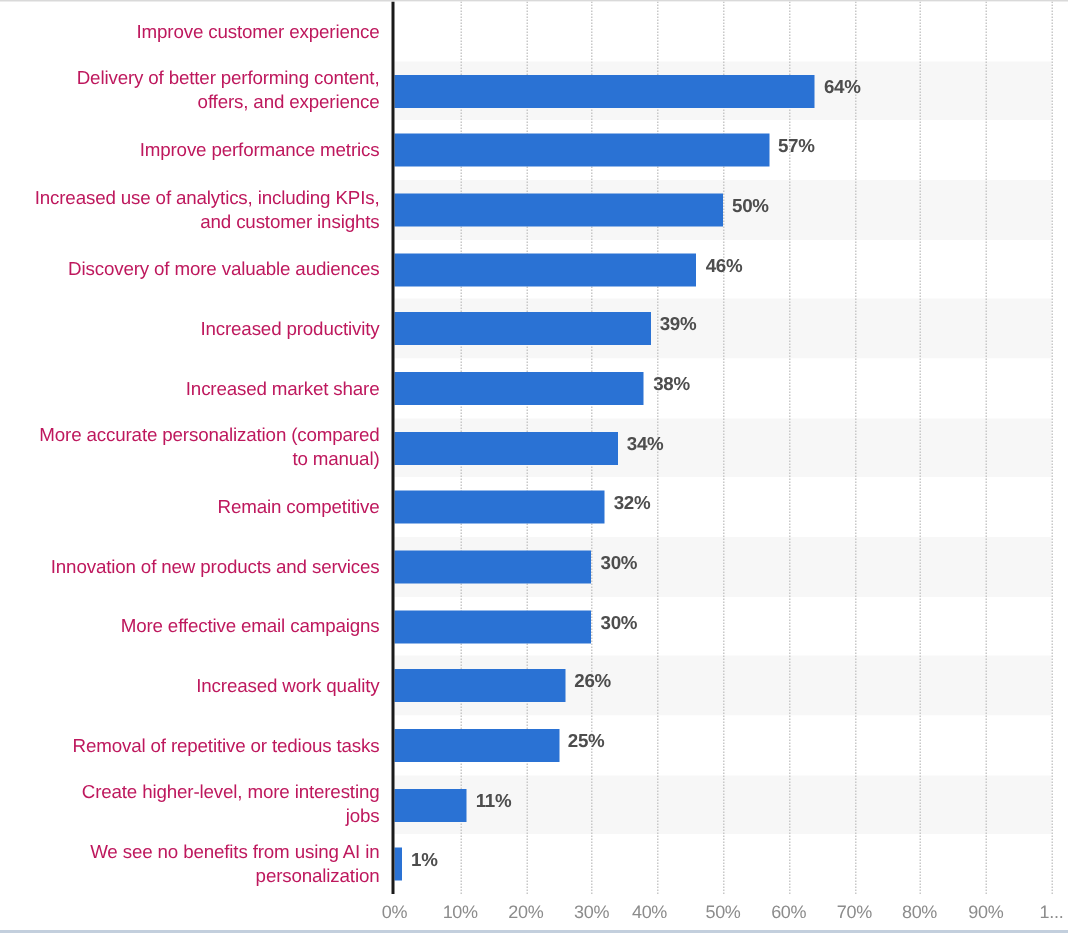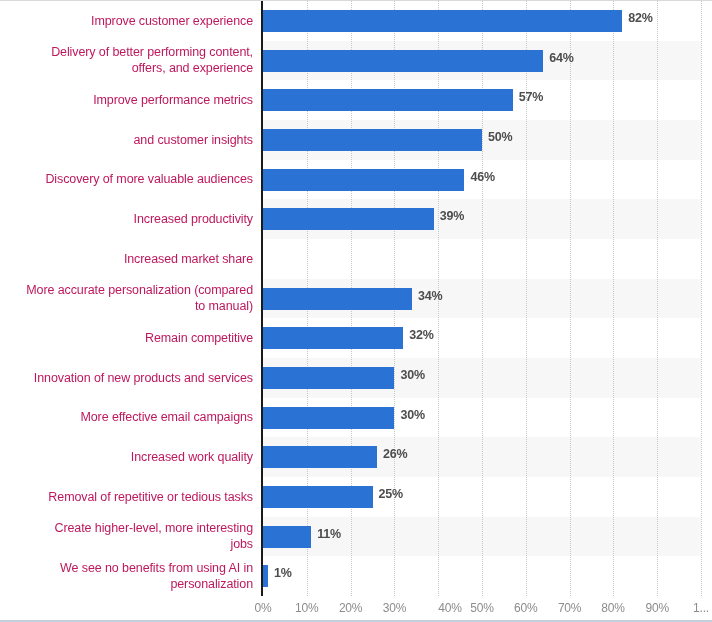--- a/index.html
+++ b/index.html
@@ -195,20 +195,21 @@
             <span>offers, and experience</span>
           </div>
         </div>
         <div class="cat-label" style="top: 79.3333px; height: 39.6667px;">
           <div>
             <span>Improve performance metrics</span>
           </div>
         </div>
         <div class="cat-label" style="top: 119px; height: 39.6667px;">
           <div>
+            <span>Increased use of analytics, including KPIs,</span>
             <span>and customer insights</span>
           </div>
         </div>
         <div class="cat-label" style="top: 158.667px; height: 39.6667px;">
           <div>
             <span>Discovery of more valuable audiences</span>
           </div>
         </div>
         <div class="cat-label" style="top: 198.333px; height: 39.6667px;">
           <div>
@@ -263,52 +264,52 @@
             <span>personalization</span>
           </div>
         </div>
       </div>
 
     <div class="x-axis" id="x-axis">
         <div class="x-tick" style="left: 0px;">0%</div>
         <div class="x-tick" style="left: 43.8px;">10%</div>
         <div class="x-tick" style="left: 87.6px;">20%</div>
         <div class="x-tick" style="left: 131.4px;">30%</div>
-        <div class="x-tick" style="left: 187px;">40%</div>
+        <div class="x-tick" style="left: 170px;">40%</div>
         <div class="x-tick" style="left: 219px;">50%</div>
         <div class="x-tick" style="left: 262.8px;">60%</div>
         <div class="x-tick" style="left: 306.6px;">70%</div>
         <div class="x-tick" style="left: 350px;">80%</div>
         <div class="x-tick" style="left: 394.2px;">90%</div>
         <div class="x-tick clipped" style="left: 438px;">1...</div>
       </div>
-  <div class="row" style="top: 0px; height: 39.6667px; position: absolute; left: 263px;">
-        <div class="bar" style="width: 359.16px; background: rgb(42, 114, 212);"></div>
-        <div class="bar-value" style="left: 365.16px;">82%</div>
-      </div>
       <div class="row" style="top: 39.6667px; height: 39.6667px; position: absolute; left: 263px;">
         <div class="bar" style="width: 280.32px; background: rgb(42, 114, 212);"></div>
         <div class="bar-value" style="left: 286.32px;">64%</div>
       </div>
       <div class="row" style="top: 79.3333px; height: 39.6667px; position: absolute; left: 263px;">
         <div class="bar" style="width: 249.66px; background: rgb(42, 114, 212);"></div>
         <div class="bar-value" style="left: 255.66px;">57%</div>
       </div>
       <div class="row" style="top: 119px; height: 39.6667px; position: absolute; left: 263px;">
         <div class="bar" style="width: 219px; background: rgb(42, 114, 212);"></div>
         <div class="bar-value" style="left: 225px;">50%</div>
       </div>
       <div class="row" style="top: 158.667px; height: 39.6667px; position: absolute; left: 263px;">
         <div class="bar" style="width: 201.48px; background: rgb(42, 114, 212);"></div>
         <div class="bar-value" style="left: 207.48px;">46%</div>
       </div>
       <div class="row" style="top: 198.333px; height: 39.6667px; position: absolute; left: 263px;">
         <div class="bar" style="width: 170.82px; background: rgb(42, 114, 212);"></div>
         <div class="bar-value" style="left: 176.82px;">39%</div>
       </div>
+      <div class="row" style="top: 238px; height: 39.6667px; position: absolute; left: 263px;">
+        <div class="bar" style="width: 166.44px; background: rgb(42, 114, 212);"></div>
+        <div class="bar-value" style="left: 172.44px;">38%</div>
+      </div>
       <div class="row" style="top: 277.667px; height: 39.6667px; position: absolute; left: 263px;">
         <div class="bar" style="width: 148.92px; background: rgb(42, 114, 212);"></div>
         <div class="bar-value" style="left: 154.92px;">34%</div>
       </div>
       <div class="row" style="top: 317.333px; height: 39.6667px; position: absolute; left: 263px;">
         <div class="bar" style="width: 140.16px; background: rgb(42, 114, 212);"></div>
         <div class="bar-value" style="left: 146.16px;">32%</div>
       </div>
       <div class="row" style="top: 357px; height: 39.6667px; position: absolute; left: 263px;">
         <div class="bar" style="width: 131.4px; background: rgb(42, 114, 212);"></div>

